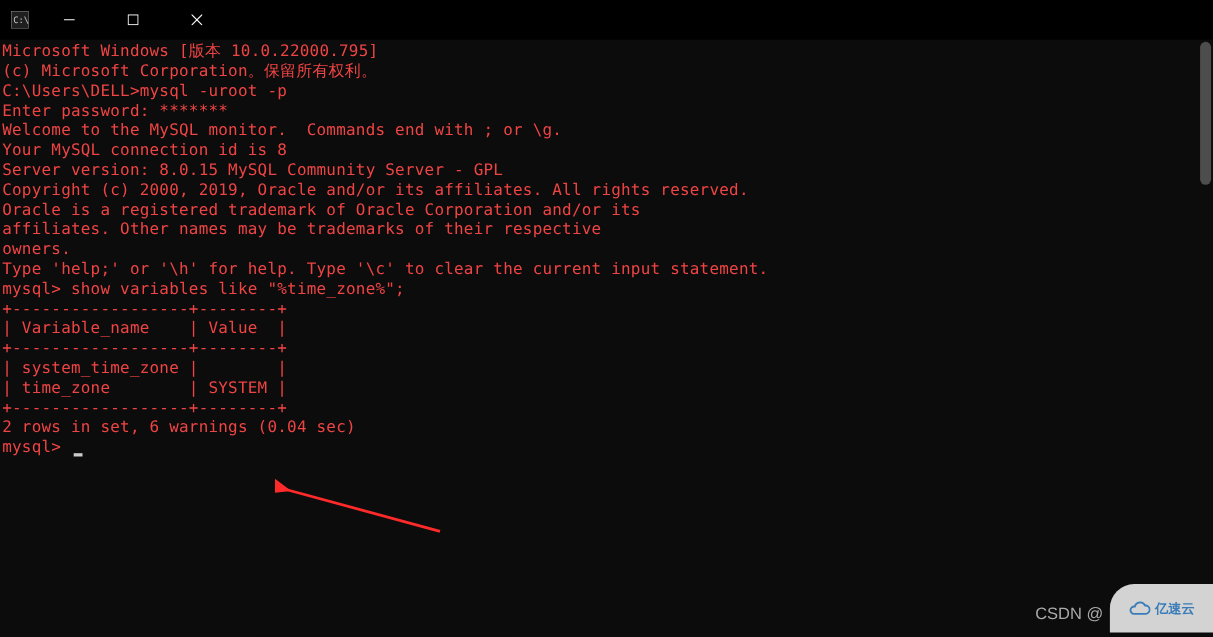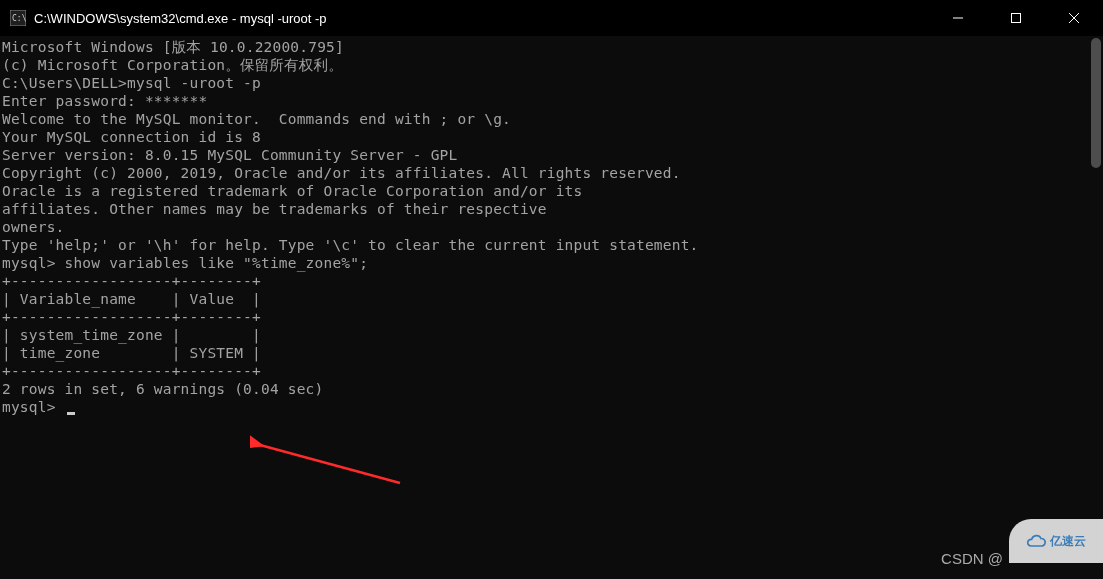--- a/index.html
+++ b/index.html
@@ -35,21 +35,21 @@
       width: 58px;
       height: 100%;
       display: flex;
       align-items: center;
       justify-content: center;
       color: #ffffff;
     }
     .win-btn svg { width: 10px; height: 10px; }
     .terminal {
       padding: 2px 2px;
-      color: #a3a3a3;
+      color: #ef4444;
       font-size: 14.5px;
       line-height: 18px;
       white-space: pre;
       font-family: "NSimSun","Consolas", monospace;
       letter-spacing: 0.2px;
     }
     .terminal .line { white-space: pre; }
     .cursor {
       display: inline-block;
       width: 8px;
@@ -76,21 +76,21 @@
       position: absolute;
       right: 100px;
       bottom: 12px;
       color: #aaaaaa;
       font-family: Liberation Sans, sans-serif;
       font-size: 15px;
     }
     .watermark-logo {
       position: absolute;
       right: 0;
-      bottom: 16px;
+      bottom: 4px;
       width: 94px;
       height: 44px;
       background: rgba(255,255,255,0.82);
       border-top-left-radius: 22px;
       display: flex;
       align-items: center;
       justify-content: center;
       font-family: sans-serif;
       font-size: 12px;
       color: #3a7db8;
@@ -102,21 +102,20 @@
 </head>
 <body>
 
 <div class="titlebar">
   <span class="icon">
     <svg viewBox="0 0 16 16">
         <rect x="0" y="0" width="16" height="16" fill="#1f1f1f" stroke="#888" stroke-width="1"></rect>
         <text x="2" y="11" font-size="8" fill="#ccc" font-family="monospace">C:\</text>
       </svg>
   </span>
-  <span class="title">C:\WINDOWS\system32\cmd.exe - mysql  -uroot -p</span>
   <div class="win-controls">
     <div class="win-btn">
       <svg viewBox="0 0 10 10">
           <line x1="0" y1="5" x2="10" y2="5" stroke="#fff" stroke-width="1"></line>
         </svg>
     </div>
     <div class="win-btn">
       <svg viewBox="0 0 10 10">
           <rect x="0.5" y="0.5" width="9" height="9" fill="none" stroke="#fff" stroke-width="1"></rect>
         </svg>

